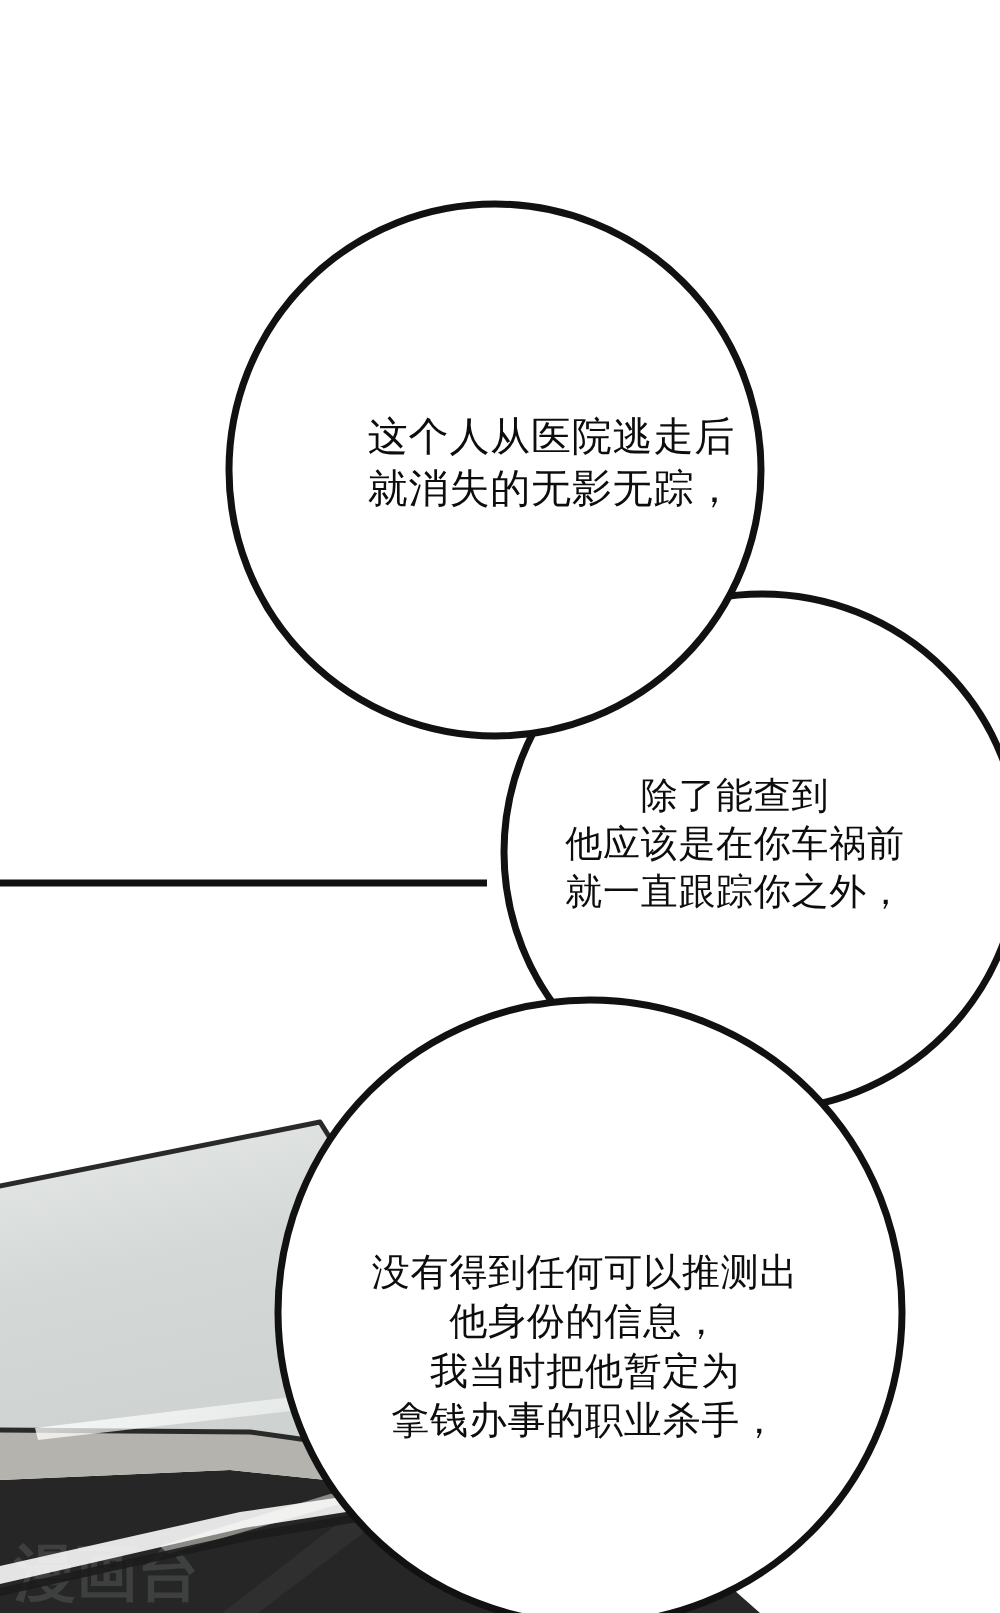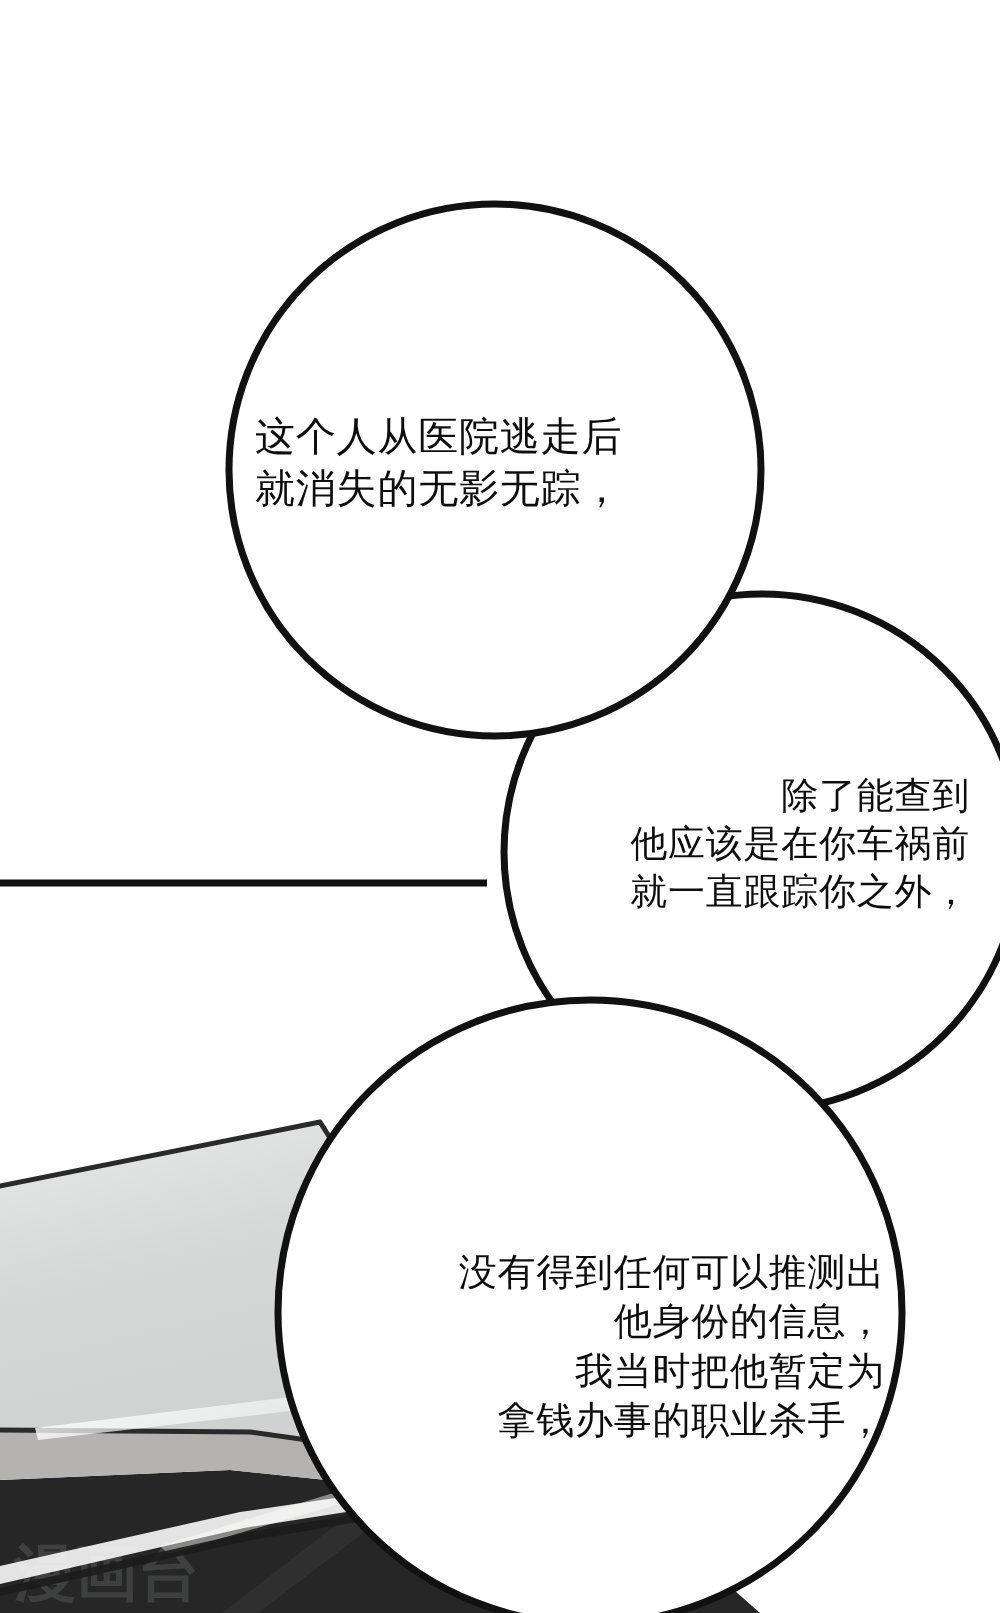--- a/index.html
+++ b/index.html
@@ -19,35 +19,35 @@
   }
   #art {
     position: absolute;
     inset: 0;
     width: 1000px;
     height: 1613px;
     display: block;
   }
   .bubble-text {
     position: absolute;
-    text-align: right;
+    text-align: center;
     color: #0d0d0d;
     font-weight: 500;
     line-height: 1.30;
     letter-spacing: 0.02em;
     white-space: pre-line;
     -webkit-font-smoothing: antialiased;
     pointer-events: none;
   }
   #bubble1-text {
     left: 255px;
     top: 410px;
     width: 480px;
     font-size: 40px;
-    text-align: left;
+    text-align: right;
   }
   #bubble2-text {
     left: 500px;
     top: 772px;
     width: 470px;
     font-size: 37px;
   }
   #bubble3-text {
     left: 285px;
     top: 1200px;

